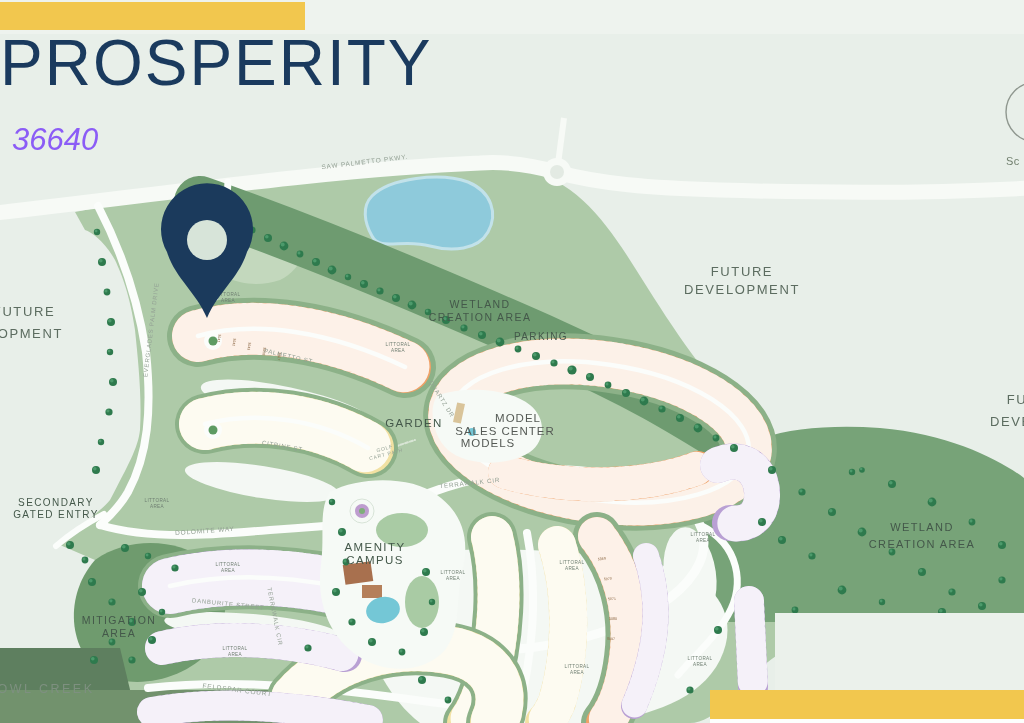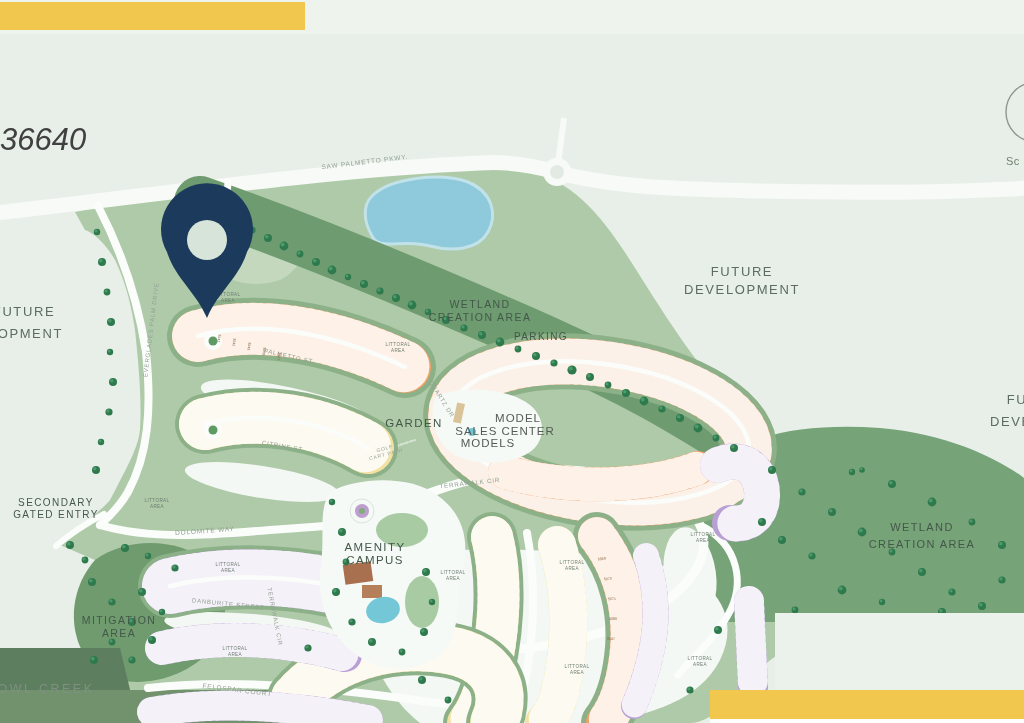--- a/index.html
+++ b/index.html
@@ -1,20 +1,20 @@
 <!DOCTYPE html>
 <html><head>
 <meta charset="utf-8">
 <style>
   html,body{margin:0;padding:0;background:#e8efe9;font-family:"Liberation Sans",sans-serif;}
   #stage{position:relative;width:1024px;height:723px;overflow:hidden;background:#e8efe9;}
   #map{position:absolute;left:0;top:0;}
   .hdr-bar{position:absolute;left:0;top:2px;width:305px;height:28px;background:#f2c74e;}
   .hdr-title{position:absolute;left:0px;top:26px;font-size:64px;font-weight:500;color:#1a3a5e;letter-spacing:2px;white-space:nowrap;}
-  .hdr-sub{position:absolute;left:0;top:122px;font-size:31px;font-style:italic;font-weight:500;color:#404040;}
+  .hdr-sub{position:absolute;left:12px;top:122px;font-size:31px;font-style:italic;font-weight:500;color:#8b5cf6;}
   .corner-white{position:absolute;left:775px;top:613px;width:249px;height:77px;background:#ebf1eb;}
   .corner-yellow{position:absolute;left:710px;top:690px;width:314px;height:29px;background:#f2c74e;}
   .corner-strip{position:absolute;left:710px;top:719px;width:314px;height:4px;background:#fdfefd;}
   .wm{position:absolute;left:4px;top:690px;font-size:28px;font-weight:bold;color:#ffffff;
       letter-spacing:1px;text-shadow:2px 3px 2px rgba(45,58,46,.85);}
   svg text{font-family:"Liberation Sans",sans-serif;text-anchor:middle;}
   .area-lbl{fill:#5c6c60;letter-spacing:1.6px;}
   .area-dark{fill:#44584a;letter-spacing:1.4px;}
   .street-lbl{fill:#93a094;letter-spacing:.8px;}
   .littoral{fill:#6f7f72;font-size:4.6px;letter-spacing:.4px;}
@@ -369,20 +369,21 @@
     <circle cx="207" cy="240" r="20" fill="#d7e4d9"></circle>
   </g>
 
   <g>
     <circle cx="1036" cy="112" r="30" fill="none" stroke="#8f978f" stroke-width="1.4"></circle>
     <text class="sc" font-size="11" x="1006" y="165">Sc</text>
   </g>
 </svg>
 
 <div class="hdr-bar"></div>
+<div class="hdr-title">PROSPERITY</div>
 <div class="hdr-sub">36640</div>
 
 <div class="corner-white"></div>
 <div class="corner-yellow"></div>
 <div class="corner-strip"></div>
 
 
 </div>
 
 </body></html>

